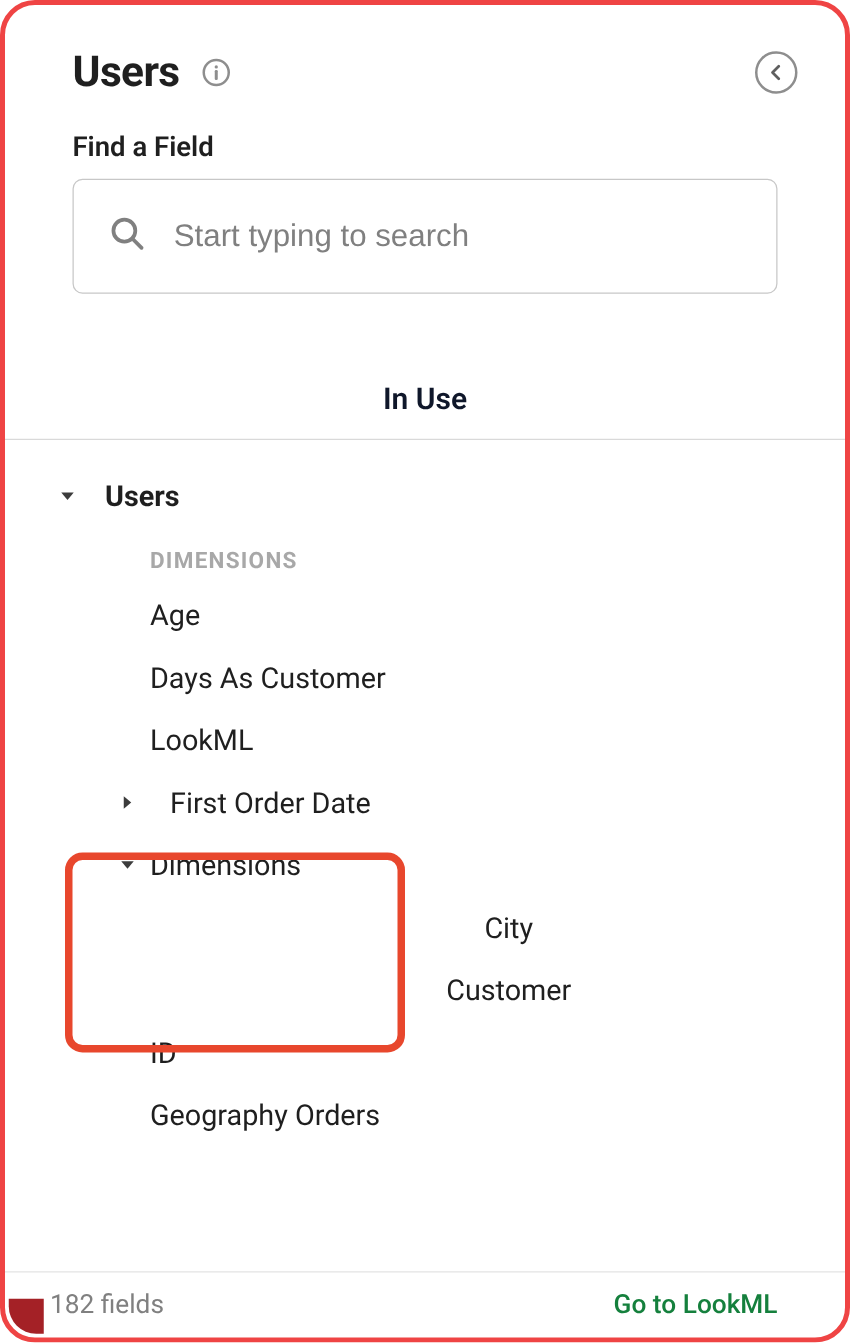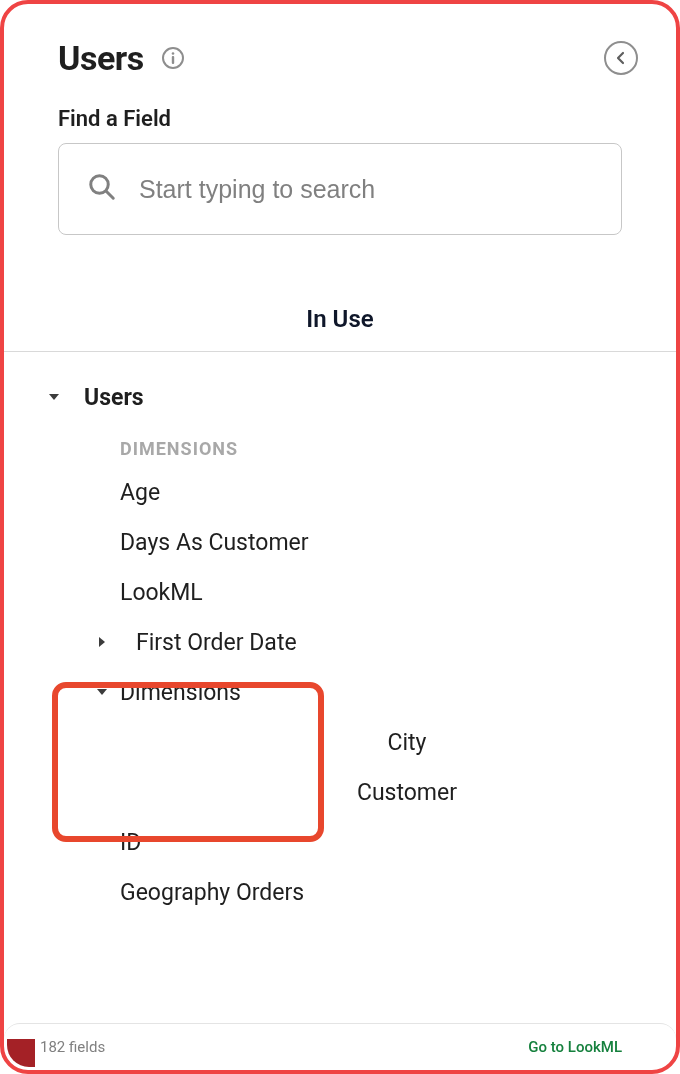--- a/index.html
+++ b/index.html
@@ -89,22 +89,21 @@
   .highlight-box {
     position: absolute;
     border: 6px solid #e8472d;
     border-radius: 14px;
     pointer-events: none;
   }
   .footer {
     border-top: 1px solid #e4e4e4;
     display: flex; align-items: center;
     padding: 14px 54px 14px 36px;
-    font-size: 15px;
-    border-radius: 16px;
+    font-size: 21px;
   }
   .field-count { color: #808080; }
   .lookml-link { margin-left: auto; color: #15803d; font-weight: 500; cursor: pointer; }
   .corner-accent {
     position: absolute; left: 3px; bottom: 3px;
     width: 28px; height: 28px;
     background: #a42126;
     border-bottom-left-radius: 22px;
     z-index: 2;
   }

